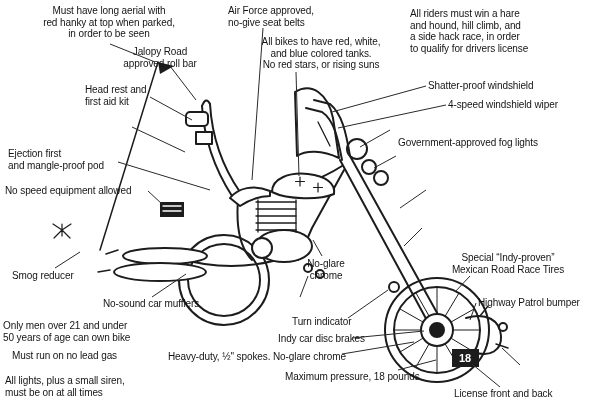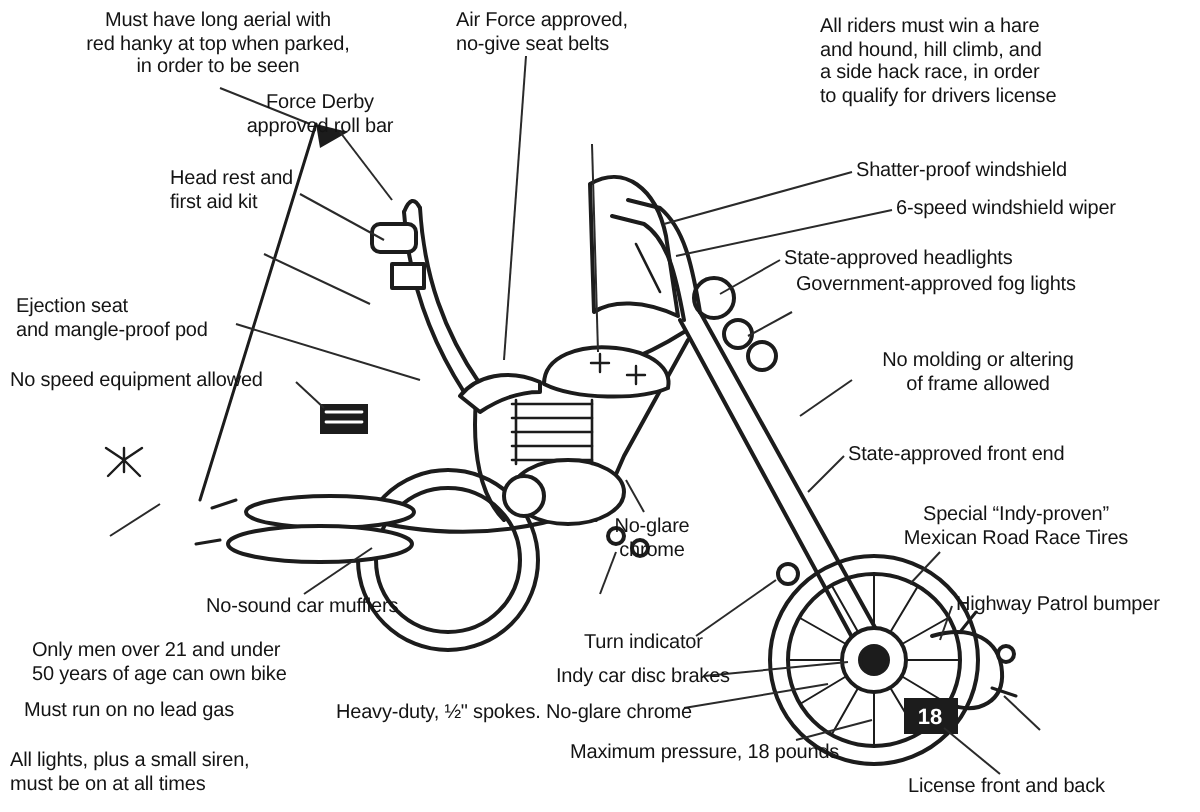--- a/index.html
+++ b/index.html
@@ -141,50 +141,50 @@
       <line x1="342" y1="354" x2="414" y2="342"></line>
       <line x1="398" y1="370" x2="436" y2="360"></line>
       <line x1="520" y1="365" x2="502" y2="348"></line>
       <line x1="500" y1="387" x2="472" y2="364"></line>
     </g>
   </svg>
 
   <div class="lbl c" style="left:30px;top:5px;width:158px">Must have long aerial with
 red hanky at top when parked,
 in order to be seen</div>
-  <div class="lbl c" style="left:110px;top:46px;width:100px">Force Derby
+  <div class="lbl c" style="left:110px;top:46px;width:100px">Jalopy Road
 approved roll bar</div>
   <div class="lbl" style="left:85px;top:84px;width:90px">Head rest and
 first aid kit</div>
-  <div class="lbl" style="left:8px;top:148px;width:120px">Ejection seat
+  <div class="lbl" style="left:8px;top:148px;width:120px">Ejection first
 and mangle-proof pod</div>
   <div class="lbl" style="left:5px;top:185px;width:160px">No speed equipment allowed</div>
+  <div class="lbl" style="left:12px;top:270px;width:90px">Smog reducer</div>
   <div class="lbl" style="left:228px;top:5px;width:115px">Air Force approved,
 no-give seat belts</div>
+  <div class="lbl c" style="left:245px;top:36px;width:152px">All bikes to have red, white,
+and blue colored tanks.
+No red stars, or rising suns</div>
   <div class="lbl" style="left:410px;top:8px;width:165px">All riders must win a hare
 and hound, hill climb, and
 a side hack race, in order
 to qualify for drivers license</div>
   <div class="lbl" style="left:428px;top:80px;width:140px">Shatter-proof windshield</div>
-  <div class="lbl" style="left:448px;top:99px;width:140px">6-speed windshield wiper</div>
-  <div class="lbl" style="left:392px;top:124px;width:140px">State-approved headlights</div>
+  <div class="lbl" style="left:448px;top:99px;width:140px">4-speed windshield wiper</div>
   <div class="lbl" style="left:398px;top:137px;width:175px">Government-approved fog lights</div>
-  <div class="lbl c" style="left:428px;top:175px;width:122px">No molding or altering
-of frame allowed</div>
-  <div class="lbl" style="left:424px;top:222px;width:135px">State-approved front end</div>
   <div class="lbl c" style="left:438px;top:252px;width:140px">Special “Indy-proven”
 Mexican Road Race Tires</div>
   <div class="lbl" style="left:478px;top:297px;width:120px">Highway Patrol bumper</div>
   <div class="lbl c" style="left:300px;top:258px;width:52px">No-glare
 chrome</div>
   <div class="lbl" style="left:103px;top:298px;width:120px">No-sound car mufflers</div>
   <div class="lbl" style="left:292px;top:316px;width:75px">Turn indicator</div>
   <div class="lbl" style="left:278px;top:333px;width:105px">Indy car disc brakes</div>
   <div class="lbl" style="left:168px;top:351px;width:210px">Heavy-duty, ½" spokes. No-glare chrome</div>
-  <div class="lbl" style="left:16px;top:320px;width:160px">Only men over 21 and under
+  <div class="lbl" style="left:3px;top:320px;width:160px">Only men over 21 and under
 50 years of age can own bike</div>
   <div class="lbl" style="left:12px;top:350px;width:135px">Must run on no lead gas</div>
   <div class="lbl" style="left:5px;top:375px;width:160px">All lights, plus a small siren,
 must be on at all times</div>
   <div class="lbl" style="left:285px;top:371px;width:165px">Maximum pressure, 18 pounds</div>
   <div class="lbl" style="left:454px;top:388px;width:125px">License front and back</div>
 
 </div>
 
 </body></html>

